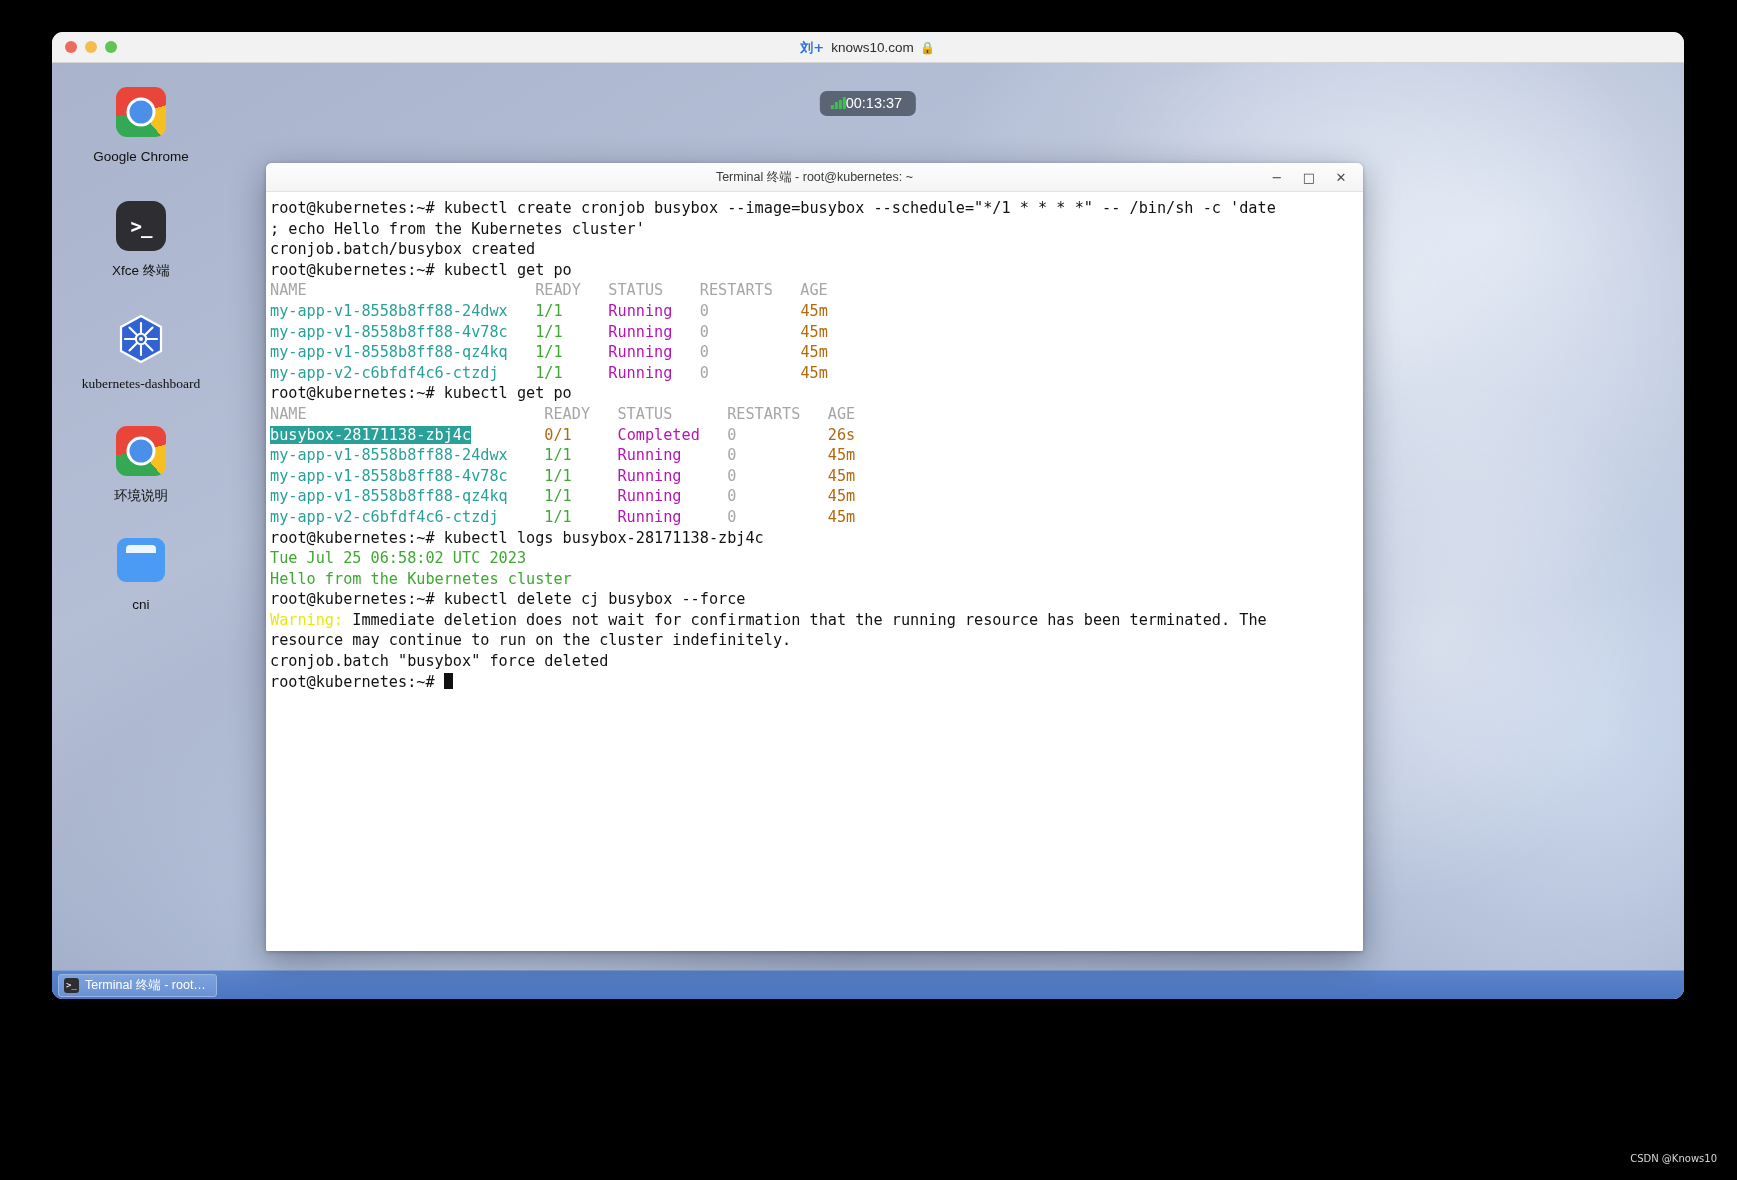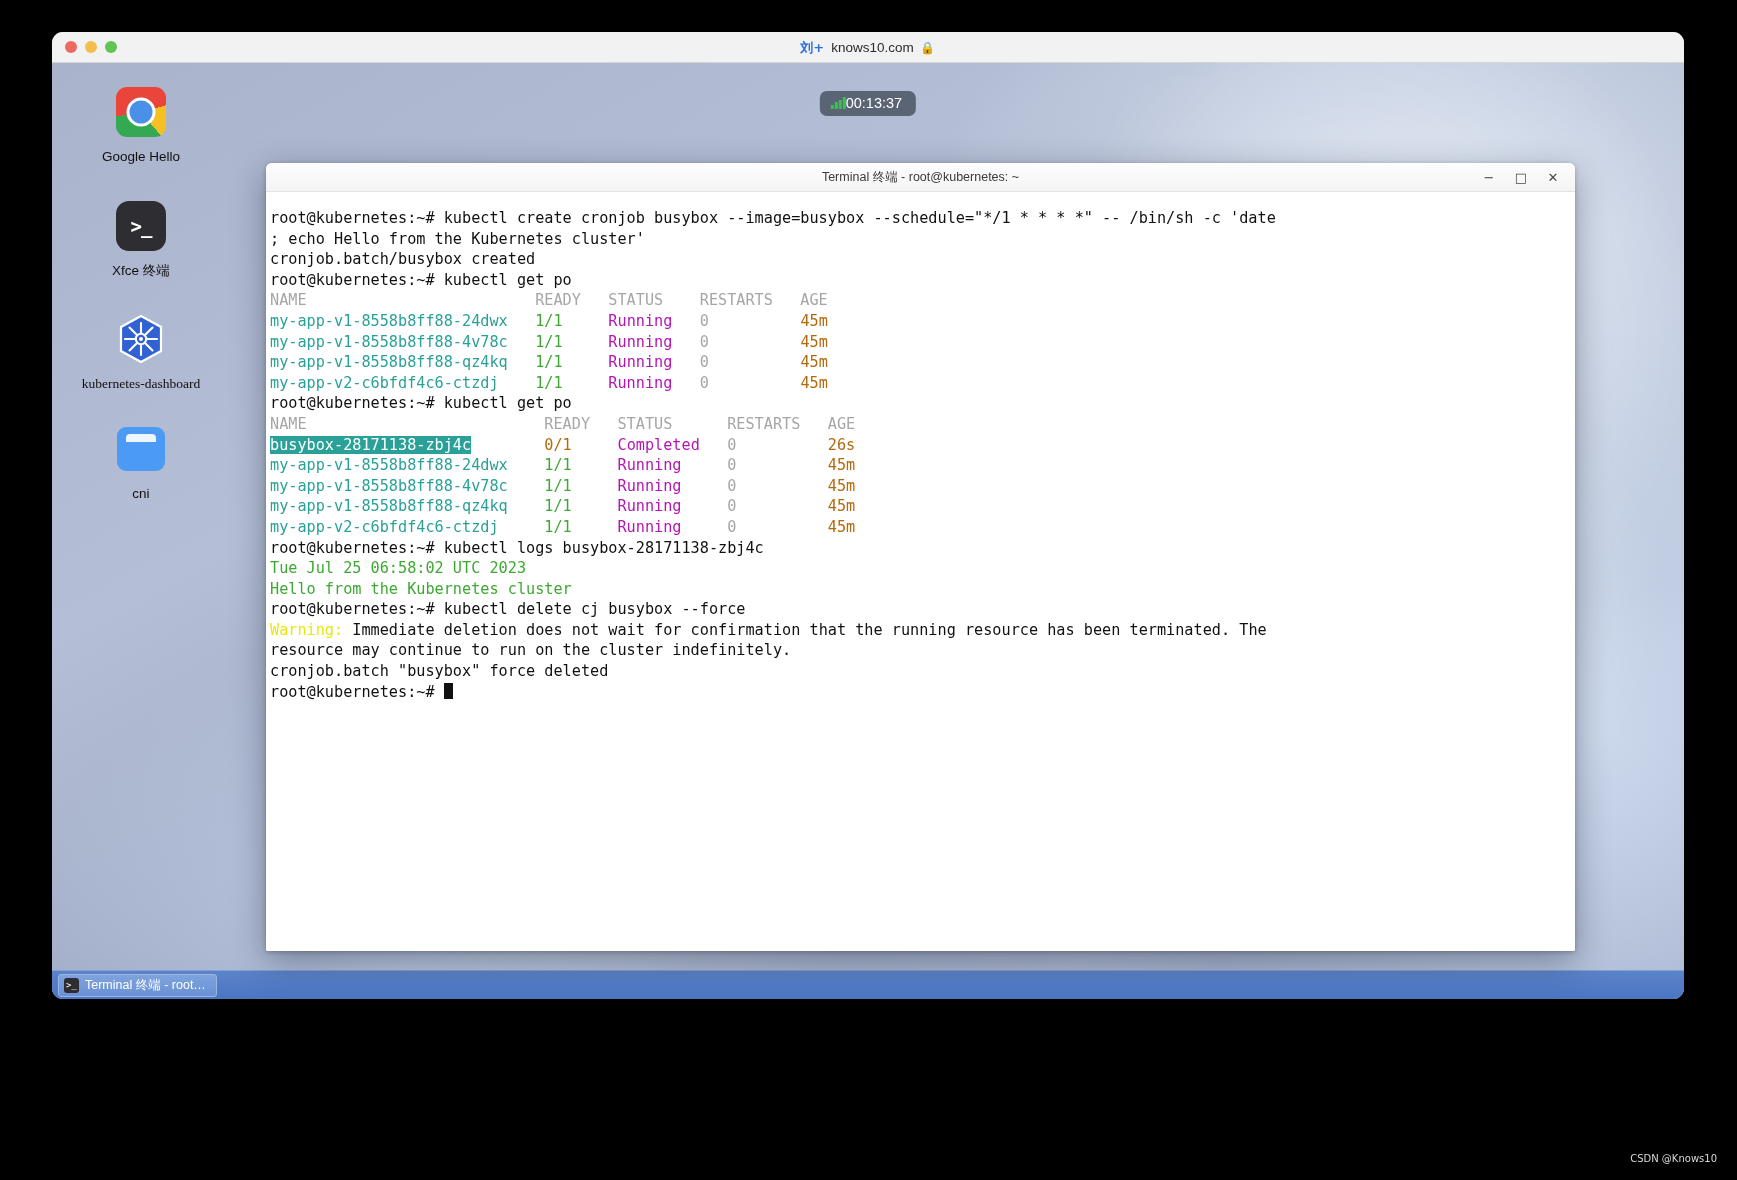--- a/index.html
+++ b/index.html
@@ -173,28 +173,27 @@
     background: #2e2e32; color: #fff;
     font-family: "DejaVu Sans Mono", monospace;
     font-size: 9px; display: flex; align-items: center; justify-content: center;
     flex-shrink: 0;
   }
 
   
   #terminal-window {
     position: absolute;
     left: 214px; top: 100px;
-    width: 1309px; height: 788px;
+    width: 1097px; height: 788px;
     background: #ffffff;
     border-radius: 6px 6px 2px 2px;
     box-shadow: 0 10px 34px rgba(20,30,50,.40), 0 1px 4px rgba(0,0,0,.25);
     overflow: hidden;
     display: flex; flex-direction: column;
     z-index: 4;
-    gap: 10px;
   }
   #terminal-titlebar {
     height: 29px; position: relative;
     background: linear-gradient(#fdfdfd, #f4f4f4);
     border-bottom: 1px solid #e3e3e3;
     display: flex; align-items: center; justify-content: center;
   }
   #terminal-title {
     font-size: 12.5px; color: #3a3a3a;
   }
@@ -291,21 +290,21 @@
       </span>
       <span>00:13:37</span>
     </div>
 
     <div id="desktop-icons">
 
       <div class="desk-icon" style="margin-top:4px;">
         <span class="desk-glyph">
             <span class="ic-chrome"></span>
           </span>
-        <span class="desk-label">Google Hello</span>
+        <span class="desk-label">Google Chrome</span>
       </div>
 
       <div class="desk-icon" style="margin-top:22px;">
         <span class="desk-glyph">
             <span class="ic-term">&gt;_</span>
           </span>
         <span class="desk-label">Xfce 终端</span>
       </div>
 
       <div class="desk-icon" style="margin-top:22px;font-family:Liberation Serif, serif;">
@@ -322,20 +321,26 @@
               <line x1="29" y1="29" x2="36.5" y2="36.5"></line>
               <line x1="36.5" y1="13.5" x2="29" y2="21"></line>
               <line x1="21" y1="29" x2="13.5" y2="36.5"></line>
             </g>
             <circle cx="25" cy="25" r="2" fill="#ffffff"></circle>
           </svg>
         </span>
         <span class="desk-label">kubernetes-dashboard</span>
       </div>
 
+      <div class="desk-icon" style="margin-top:20px;">
+        <span class="desk-glyph">
+            <span class="ic-chrome"></span>
+          </span>
+        <span class="desk-label">环境说明</span>
+      </div>
 
 
       <div class="desk-icon" style="margin-top:18px;">
         <span class="desk-glyph">
             <span class="ic-folder"></span>
           </span>
         <span class="desk-label">cni</span>
       </div>
 
 

